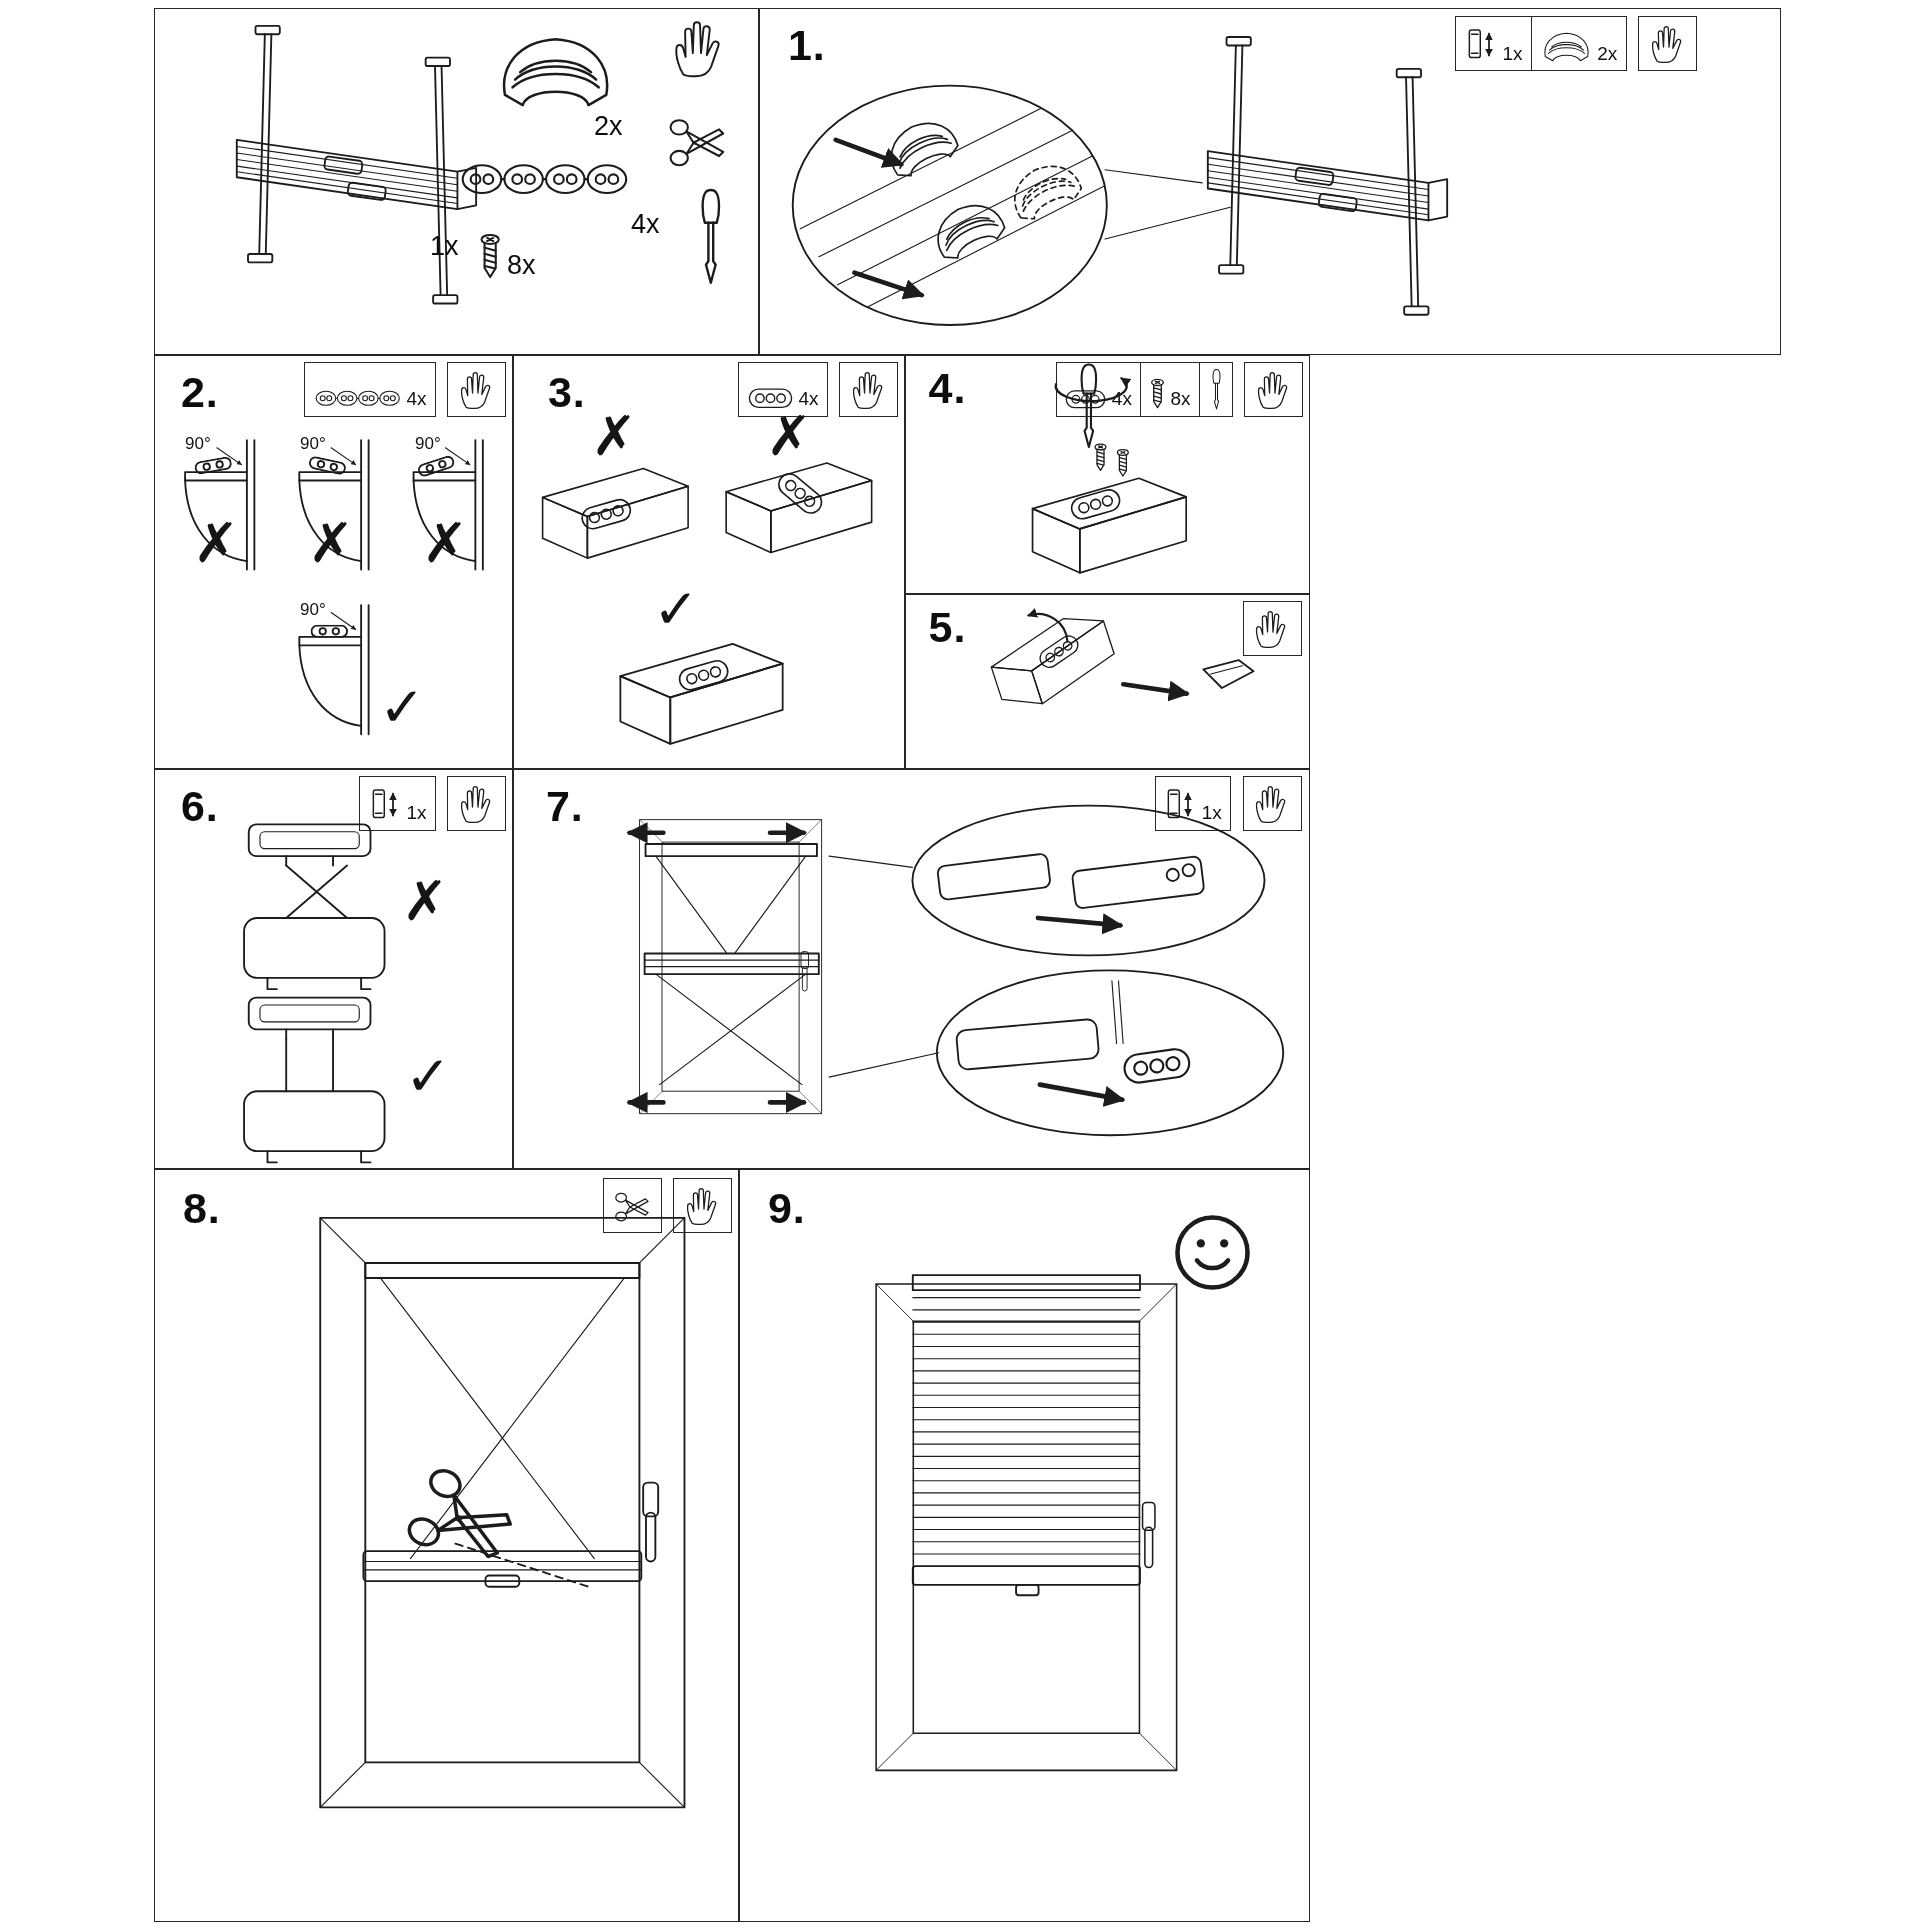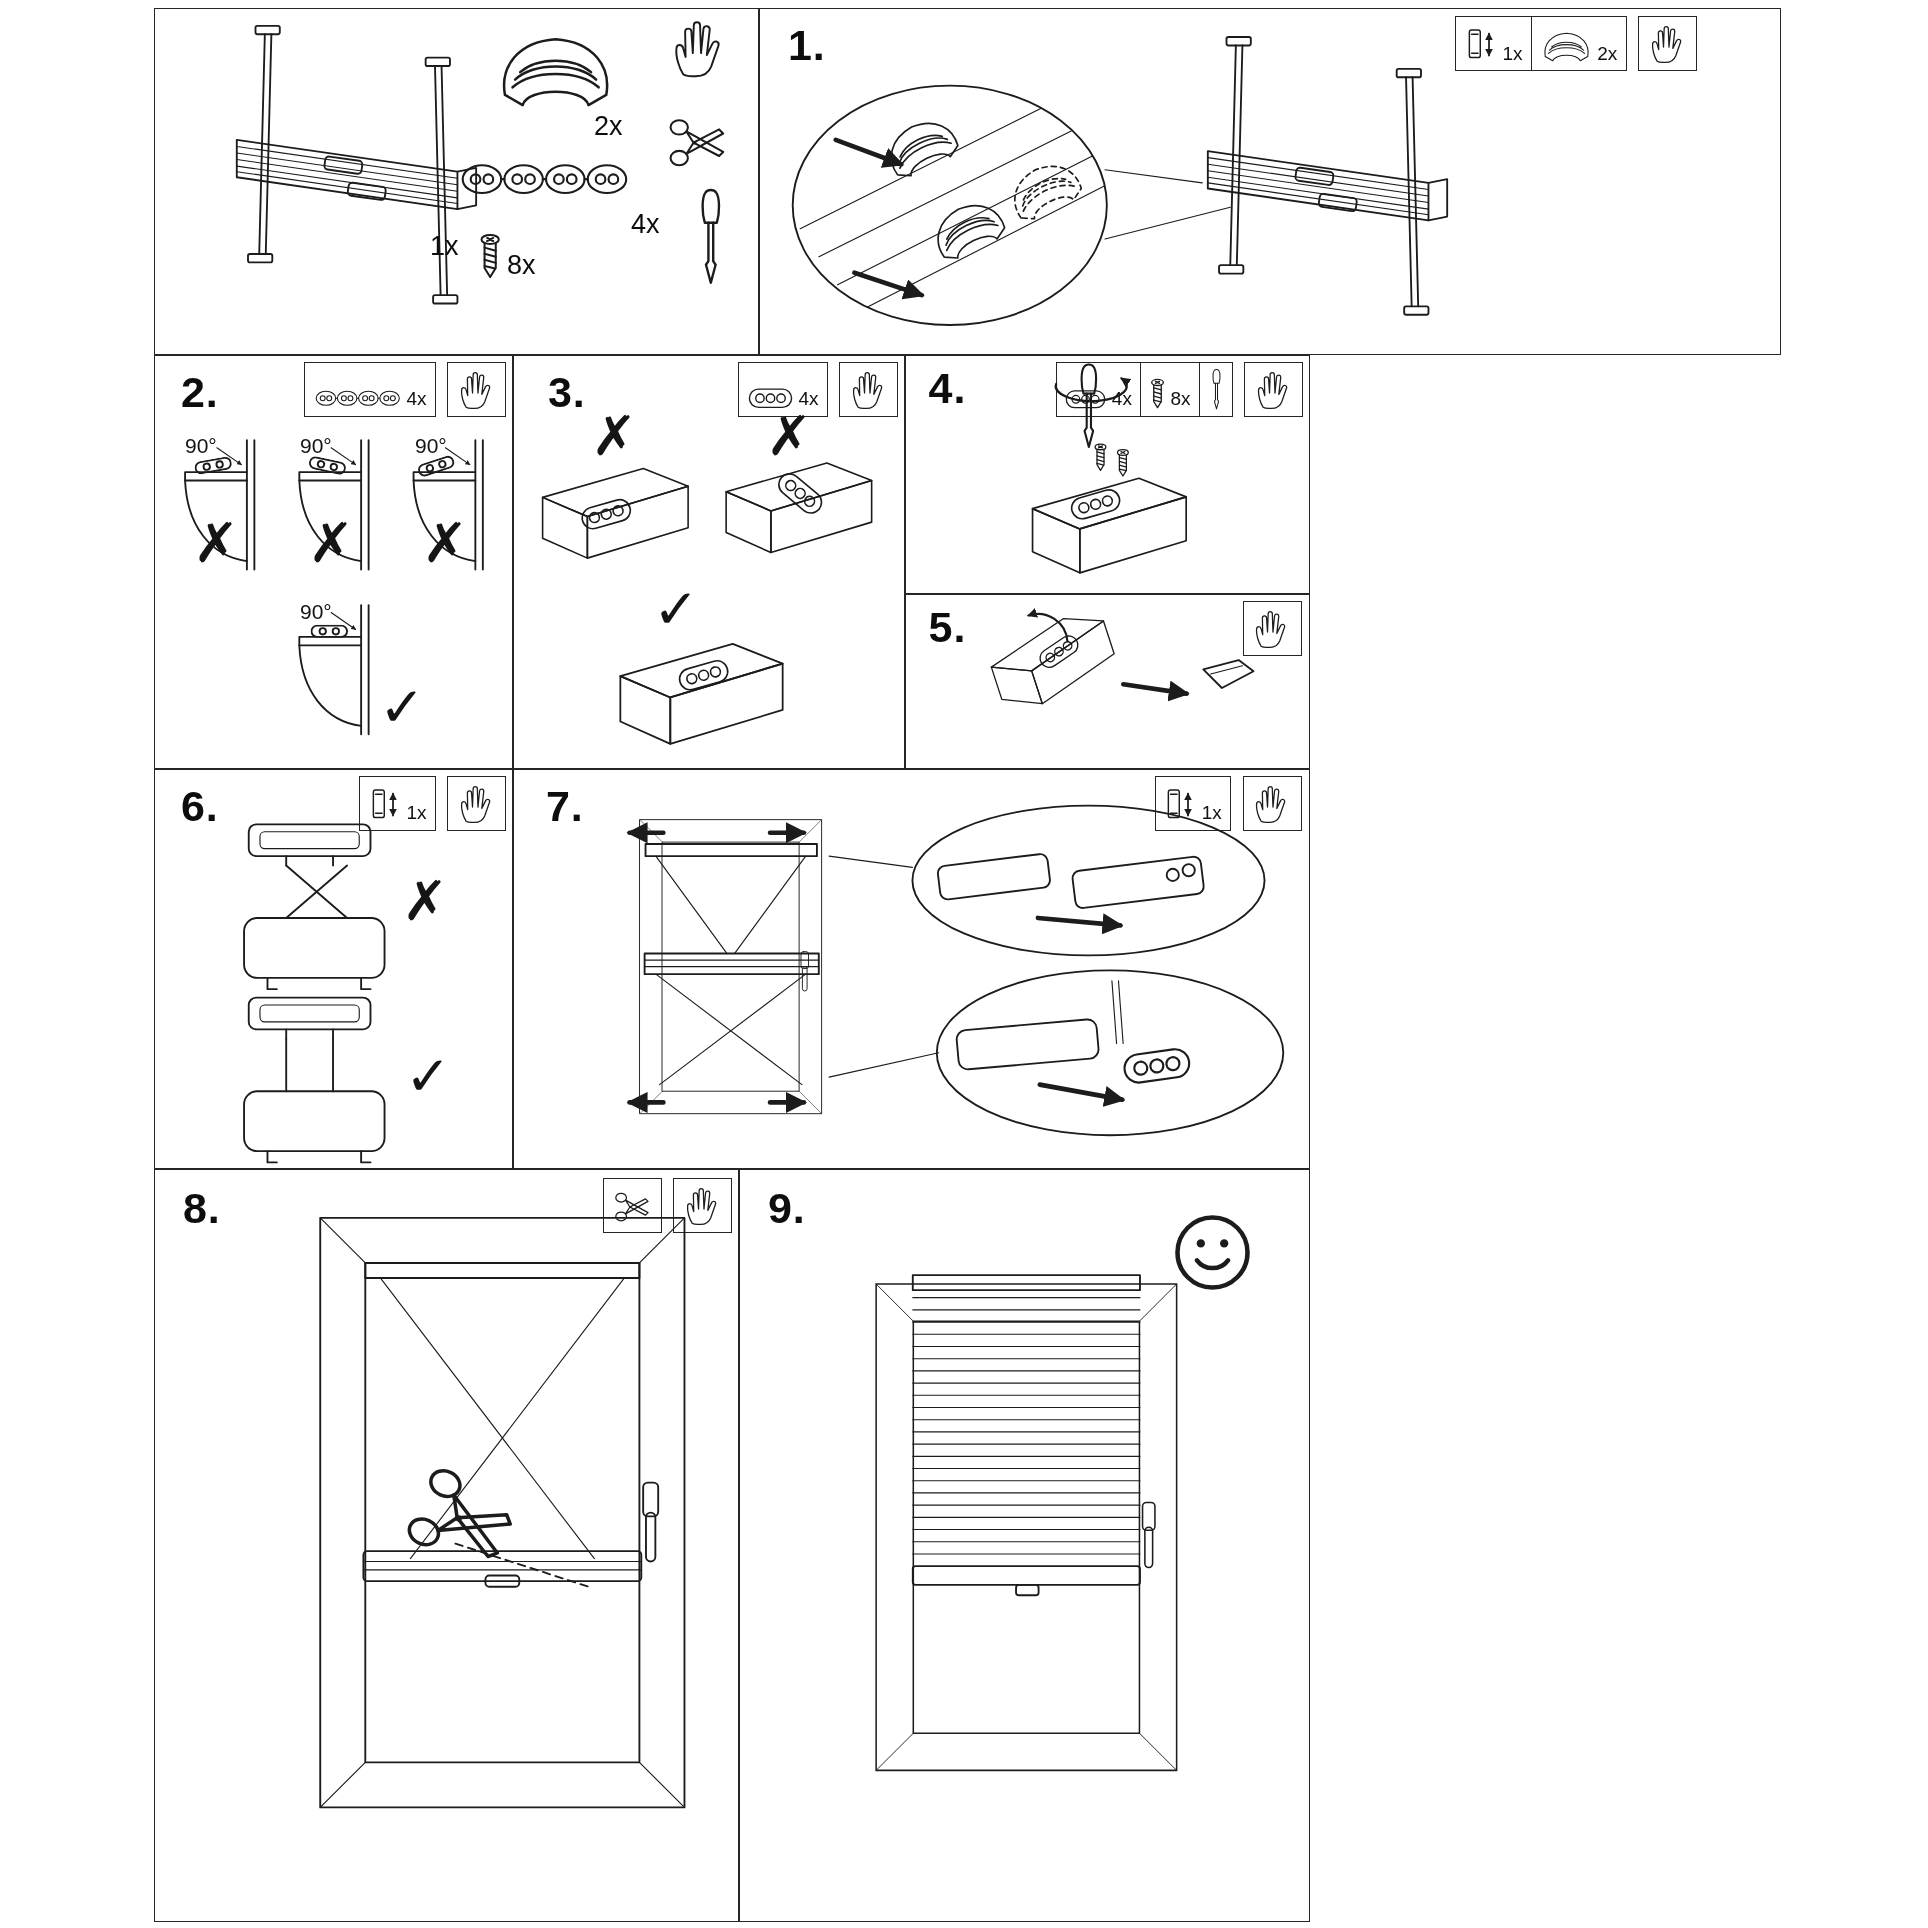--- a/index.html
+++ b/index.html
@@ -3,21 +3,21 @@
 <meta charset="utf-8">
 <style>
   html,body{margin:0;padding:0;background:#fff;}
   #sheet{position:relative;width:1928px;height:1928px;background:#fff;
          font-family:"Liberation Sans","DejaVu Sans",sans-serif;color:#111;overflow:hidden;}
   .panel{position:absolute;border:1.4px solid #262626;box-sizing:border-box;background:#fff;}
   .scene{position:absolute;left:0;top:0;width:100%;height:100%;}
   .step-num{position:absolute;font-weight:bold;font-size:43px;line-height:1;letter-spacing:0.9px;color:#0d0d0d;}
   .qty{position:absolute;font-size:27px;line-height:1;color:#0d0d0d;}
   .mark{position:absolute;font-size:55px;line-height:1;font-family:"DejaVu Sans",sans-serif;color:#151515;}
-  .angle{position:absolute;font-size:21px;line-height:1;color:#151515;}
+  .angle{position:absolute;font-size:17px;line-height:1;color:#151515;}
   .iconbox{position:absolute;display:flex;gap:11.3px;align-items:flex-start;}
   .igroup{display:flex;border:1.4px solid #262626;background:#fff;}
   .icell{display:flex;align-items:flex-end;gap:5.6px;padding:4.7px 8.5px;height:53px;box-sizing:border-box;}
   .icell + .icell{border-left:1.4px solid #262626;}
   .iqty{font-size:19px;line-height:1;padding-bottom:2.8px;}
   .ln{fill:none;stroke:#1c1c1c;stroke-width:2;stroke-linecap:round;stroke-linejoin:round;}
   .lnthin{fill:none;stroke:#1c1c1c;stroke-width:1.2;stroke-linecap:round;stroke-linejoin:round;}
   .fd{fill:#1c1c1c;stroke:none;}
   .dash{stroke-dasharray:8 6;}
   .barrow{fill:none;stroke:#1c1c1c;stroke-width:5;stroke-linecap:round;}

